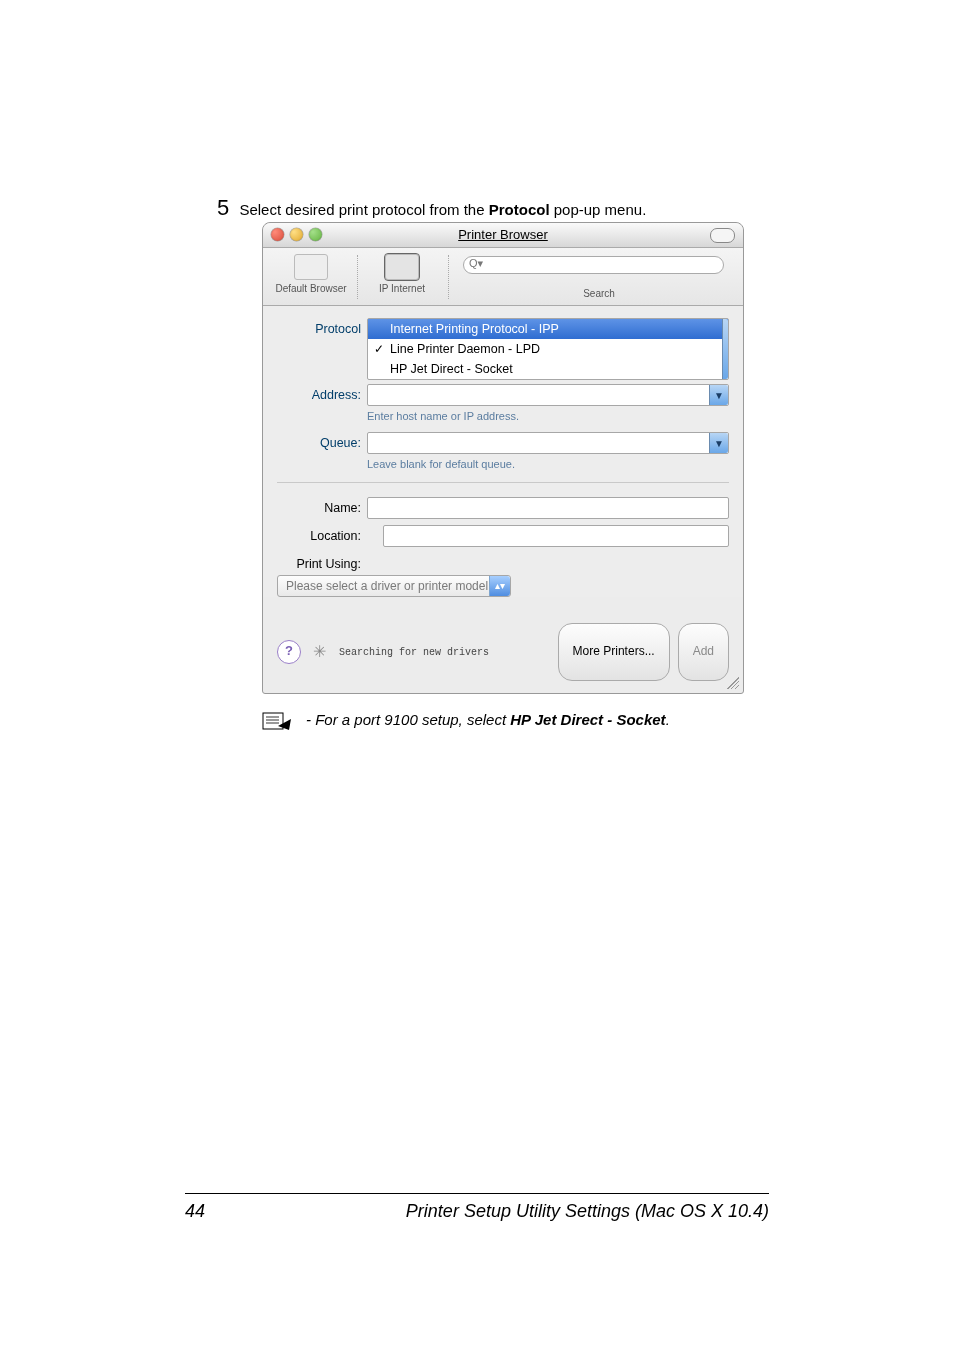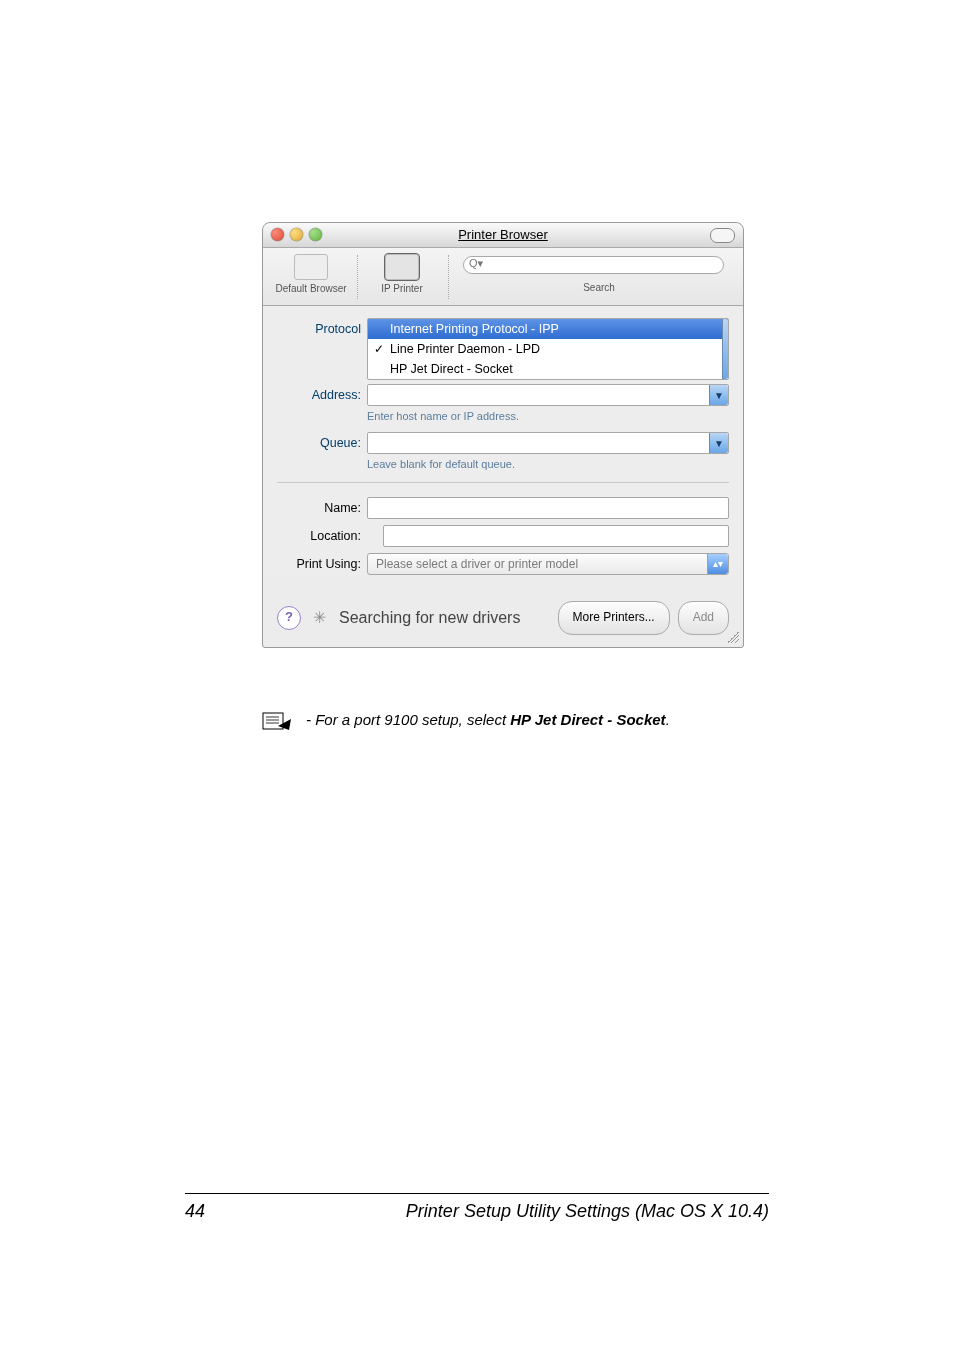--- a/index.html
+++ b/index.html
@@ -81,21 +81,21 @@
     padding: 4px 8px 0 8px;
     box-sizing: border-box;
   }
   .tool { text-align: center; font-size: 10px; color: #555; margin-right: 6px; width: 80px;}
   .tool .icon { width: 32px; height: 24px; margin: 2px auto 3px auto; background:#eee; border:1px solid #bbb; border-radius:3px; position: relative; }
   .tool.active .icon { outline: 1px solid #666; background:#e4e4e4; }
   .divider { width:0; border-left:1px dotted #aaa; height:44px; margin: 3px 4px 0 0;}
   .search-wrap { flex:1; margin-left: 10px;}
   .search { margin-top:4px; height:18px; width:96%; border:1px solid #aaa; border-radius:10px; background:#fff; font-size:11px; color:#888; padding: 0 8px 0 18px; box-sizing:border-box; position:relative;}
   .search-q { position:absolute; left:5px; top:0px; color:#777; }
-  .search-label { font-size:10px; color:#555; text-align:center; margin-top:8px;}
+  .search-label { font-size:10px; color:#555; text-align:center; margin-top:14px;}
   .form-area {
     background:#ededed;
     padding: 12px 14px 0 14px;
   }
   .row { display:flex; align-items:flex-start; margin-bottom: 4px; }
   .lbl { width: 84px; text-align:right; font-size:12.5px; color:#023e6a; padding-right:6px; line-height:22px;}
   .lbl.black { color:#000; }
   .ctrl { flex:1; }
   .combo, .textctrl {
     width: 100%; box-sizing:border-box;
@@ -166,24 +166,24 @@
     border:1.5px solid #9a7fc8; color:#7a5fb4;
     font-weight:bold; text-align:center; line-height:20px;
     font-size:13px; background:#fff;
   }
   .spinner {
     width:16px; height:16px; position:relative; margin-left:4px;
   }
   .spinner::before {
     content:"✳"; color:#888; font-size:16px; position:absolute; left:0; top:-2px;
   }
-  .status-text { font-size:16px; color:#444; flex:0 0 auto; margin-left:2px;}
+  .status-text { font-size:10px; color:#444; flex:0 0 auto; margin-left:2px;font-family:Liberation Mono, monospace;}
   .footer-spacer { flex:1; }
   .btn {
-    height:24px; padding: 4px 14px;
+    height:24px; padding: 16px 14px;
     border:1px solid #aaa; border-radius:14px;
     background: linear-gradient(#fdfdfd,#e3e3e3);
     font-size:12px; line-height:22px;
   }
   .btn.disabled { color:#8a8a8a; }
   .resize {
     position:absolute; right:4px; bottom:4px;
     width:12px; height:12px;
     background:
       linear-gradient(135deg, transparent 0 50%, #999 50% 55%, transparent 55% 65%, #999 65% 70%, transparent 70% 80%, #999 80% 85%, transparent 85%);
@@ -223,41 +223,45 @@
     bottom: 128px;
     font-style: italic;
     font-size: 18px;
     text-align: right;
   }
 </style>
 </head>
 <body>
 <div class="page">
 
+<div class="step-line">
+  <span class="step-num">5</span>
+  <span>Select desired print protocol from the </span><span class="bold">Protocol</span><span> pop-up menu.</span>
+</div>
 
 <div class="screenshot">
   <div class="titlebar">
     <div class="traffic">
       <div class="tdot tred"></div>
       <div class="tdot tyel"></div>
       <div class="tdot tgrn"></div>
     </div>
     <div class="titlebar-text">Printer Browser</div>
     <div class="pill"></div>
   </div>
 
   <div class="toolbar">
     <div class="tool">
       <div class="icon"></div>
       <div>Default Browser</div>
     </div>
     <div class="divider"></div>
     <div class="tool active">
       <div class="icon"></div>
-      <div>IP Printer</div>
+      <div>IP Internet</div>
     </div>
     <div class="divider"></div>
     <div class="search-wrap">
       <div class="search">
         <span class="search-q">Q▾</span>
       </div>
       <div class="search-label">Search</div>
     </div>
   </div>
 
@@ -311,21 +315,21 @@
           </div>
     </div>
 
     <div class="row" style="margin-top:6px;gap:16px;">
       <div class="lbl black">Location:</div>
       <div class="ctrl">
             <div class="textctrl"></div>
           </div>
     </div>
 
-    <div class="row" style="margin-top:6px; margin-bottom:12px;">
+    <div class="row" style="margin-top:6px; margin-bottom:12px;flex-direction:column;">
       <div class="lbl black">Print Using:</div>
       <div class="ctrl">
         <div class="sel">
           <span>Please select a driver or printer model</span>
           <div class="sel-btn">▴▾</div>
         </div>
       </div>
     </div>
   </div>
 

